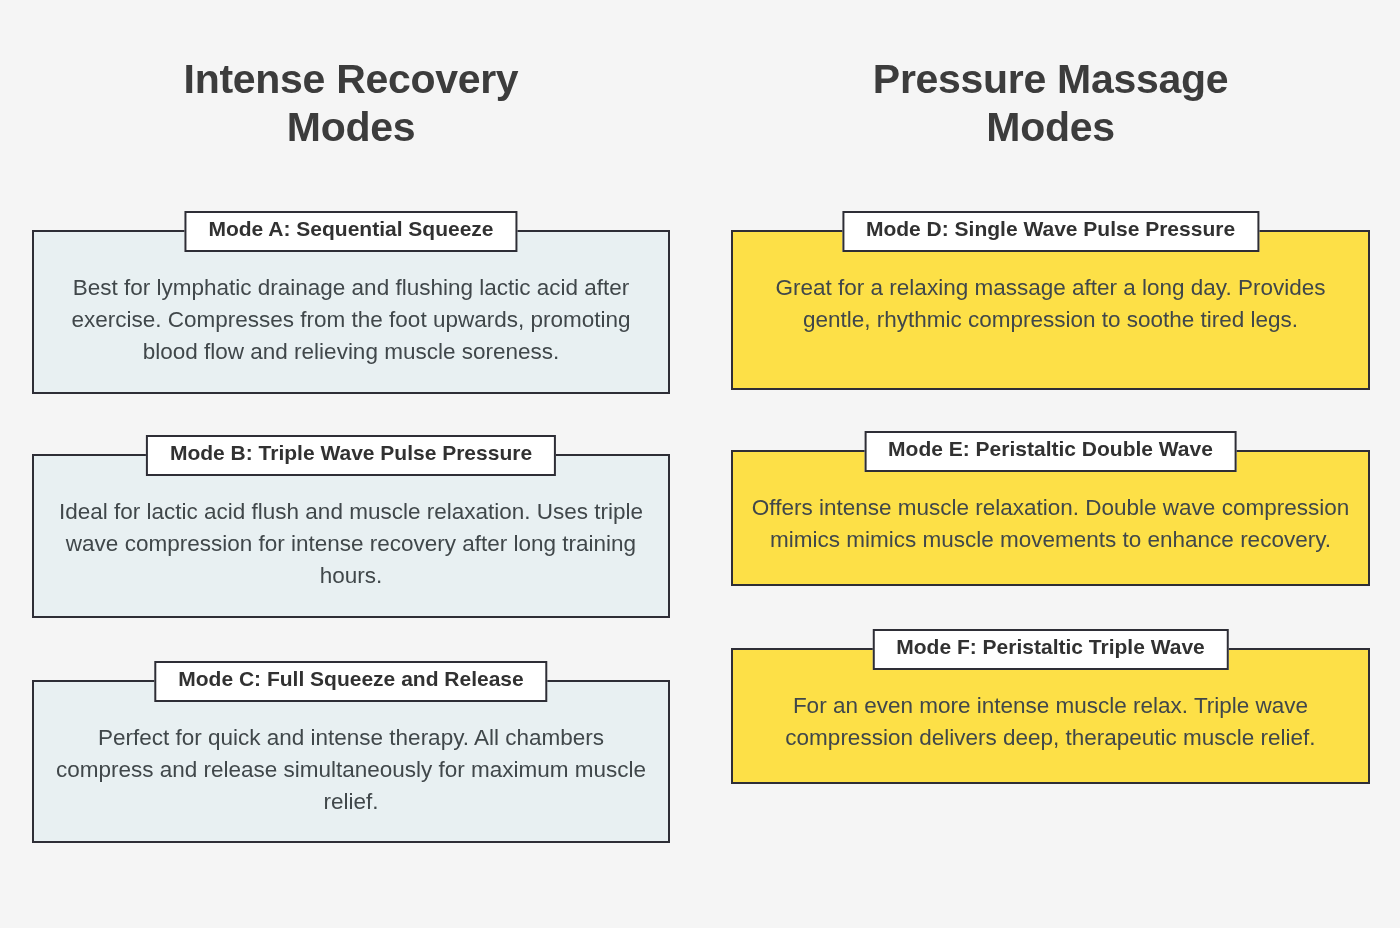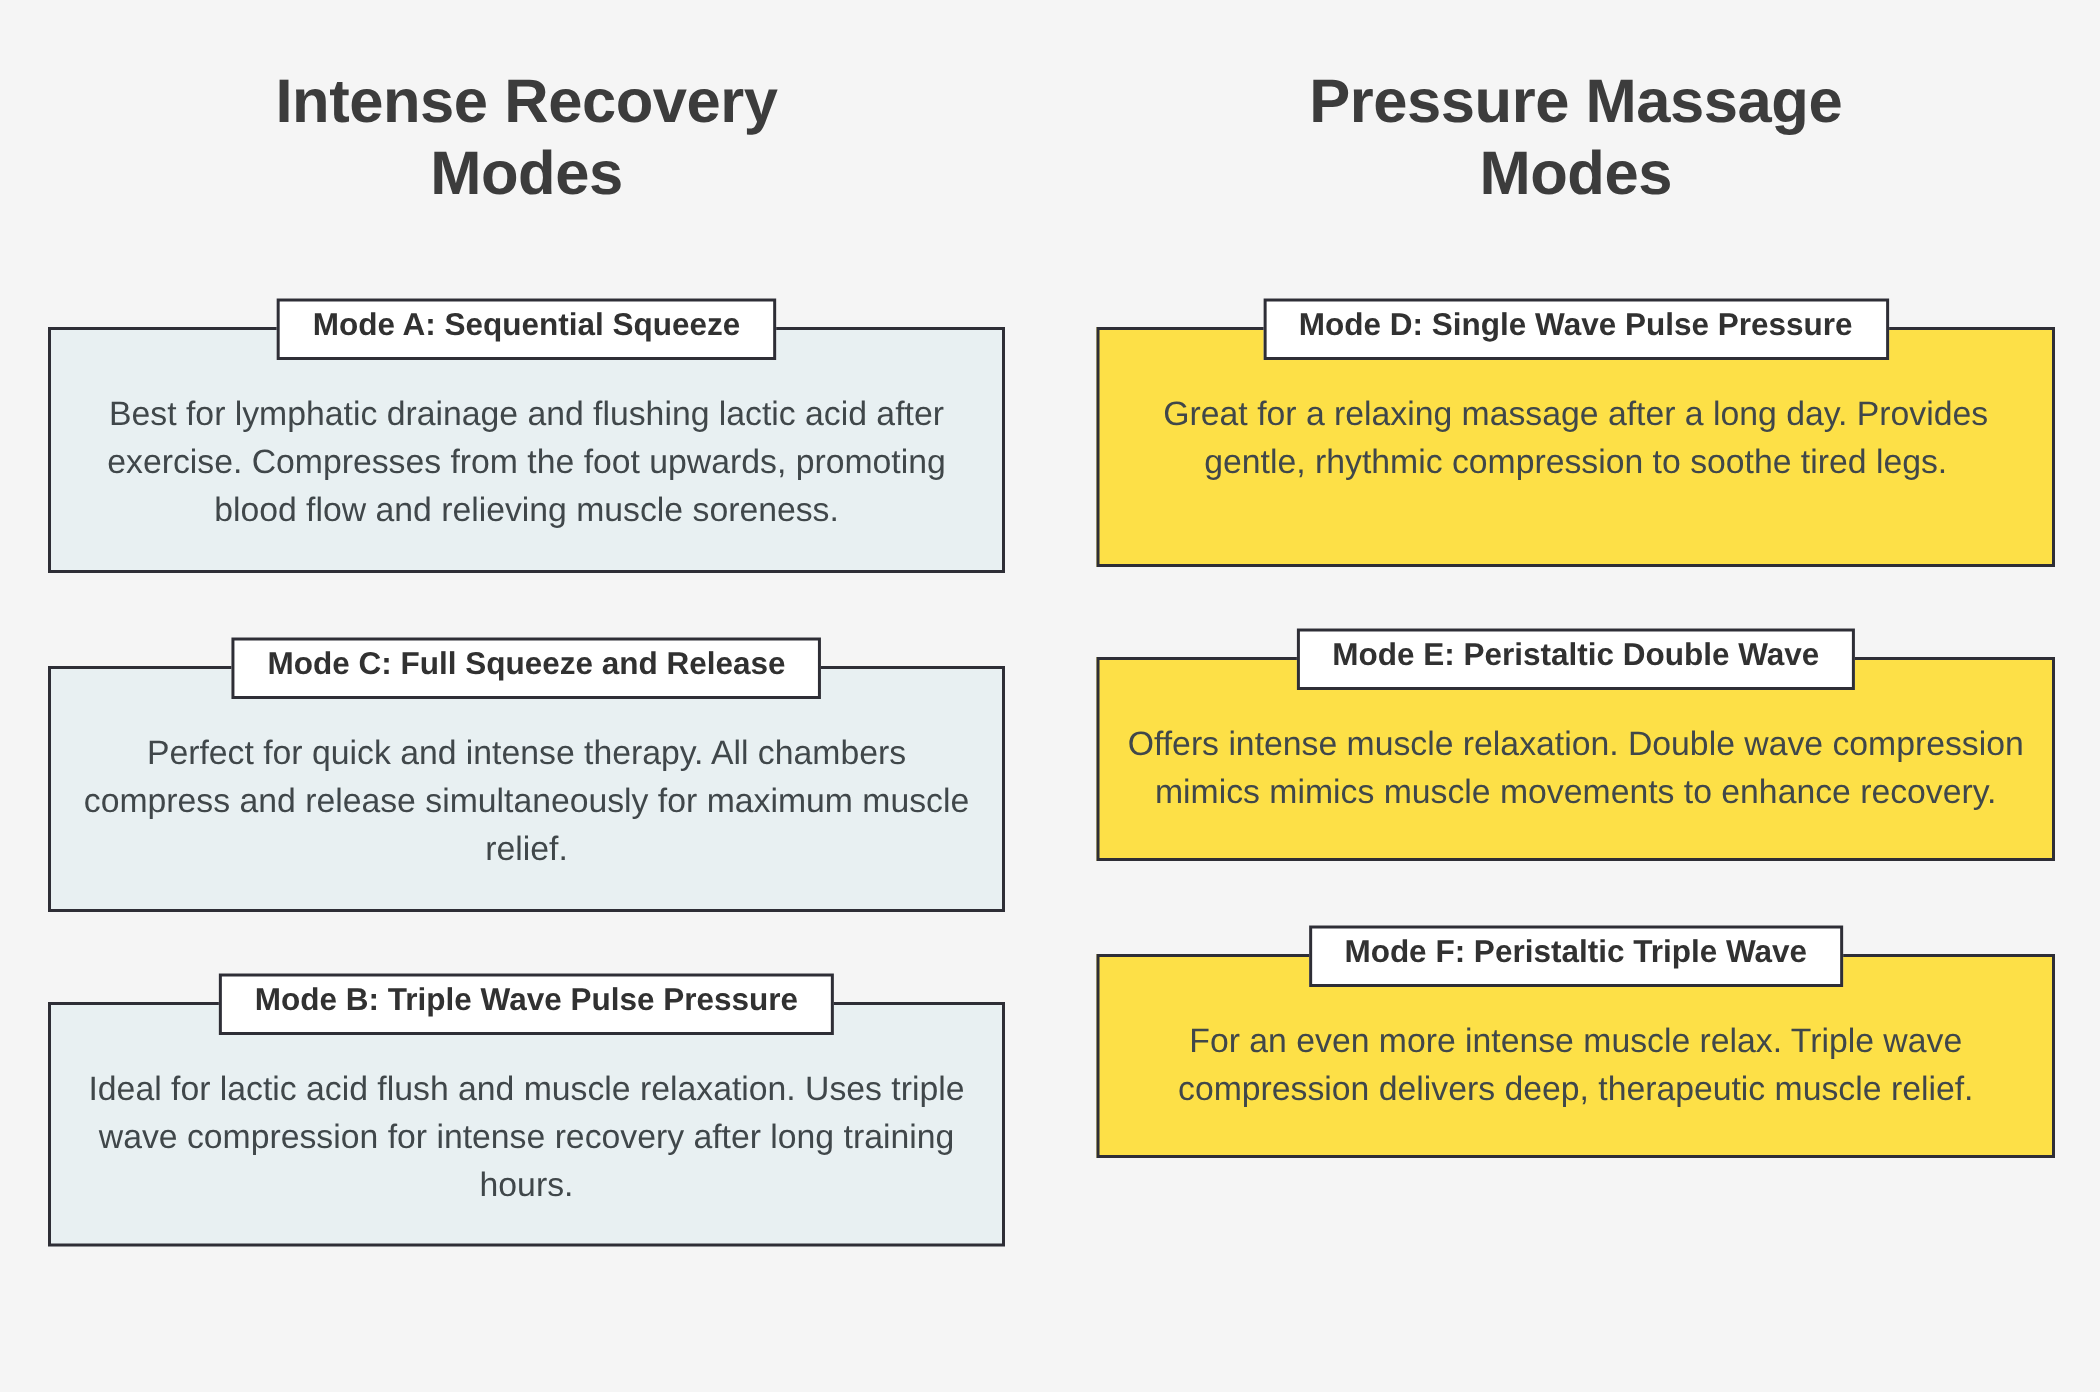--- a/index.html
+++ b/index.html
@@ -37,21 +37,21 @@
   .column-right { padding: 0 30px 0 31px; }
 
   
   .col-heading {
     text-align: center;
     font-size: 41px;
     font-weight: bold;
     line-height: 1.16;
     color: #3c3c3c;
     letter-spacing: -0.3px;
-    margin-top: 44px;
+    margin-top: 56px;
     margin-bottom: 0;
     height: 152px;
   }
 
   
   .card {
     position: relative;
     border: 2px solid #2e2e36;
     margin-top: 19px;
     padding: 40px 18px 24px 18px;
@@ -103,28 +103,28 @@
       <div class="col-heading">
         <div>Intense Recovery</div>
         <div>Modes</div>
       </div>
 
       <div class="card card-blue row-1">
         <div class="card-legend">Mode A: Sequential Squeeze</div>
         <div class="card-body">Best for lymphatic drainage and flushing lactic acid after exercise. Compresses from the foot upwards, promoting blood flow and relieving muscle soreness.</div>
       </div>
 
+      <div class="card card-blue row-2">
+        <div class="card-legend">Mode B: Triple Wave Pulse Pressure</div>
+        <div class="card-body">Ideal for lactic acid flush and muscle relaxation. Uses triple wave compression for intense recovery after long training hours.</div>
+      </div>
+
       <div class="card card-blue row-3">
         <div class="card-legend">Mode C: Full Squeeze and Release</div>
         <div class="card-body">Perfect for quick and intense therapy. All chambers compress and release simultaneously for maximum muscle relief.</div>
-      </div>
-
-      <div class="card card-blue row-2">
-        <div class="card-legend">Mode B: Triple Wave Pulse Pressure</div>
-        <div class="card-body">Ideal for lactic acid flush and muscle relaxation. Uses triple wave compression for intense recovery after long training hours.</div>
       </div>
 
     </div>
 
     <div class="column column-right">
 
       <div class="col-heading">
         <div>Pressure Massage</div>
         <div>Modes</div>
       </div>

